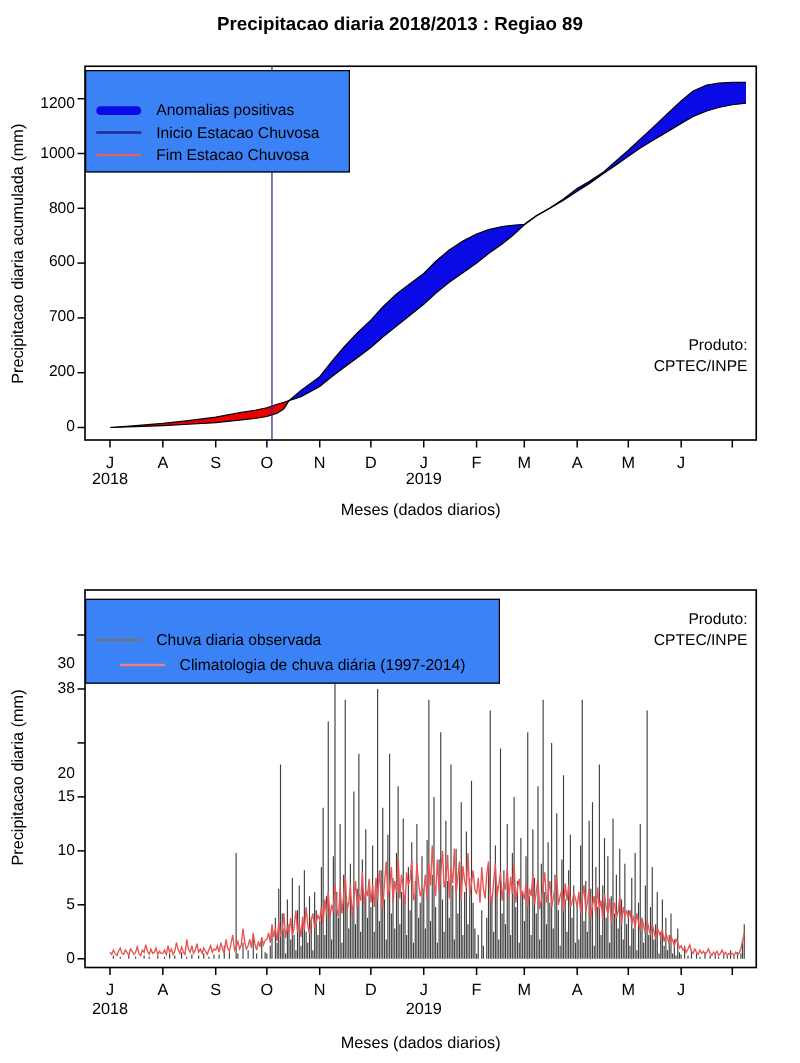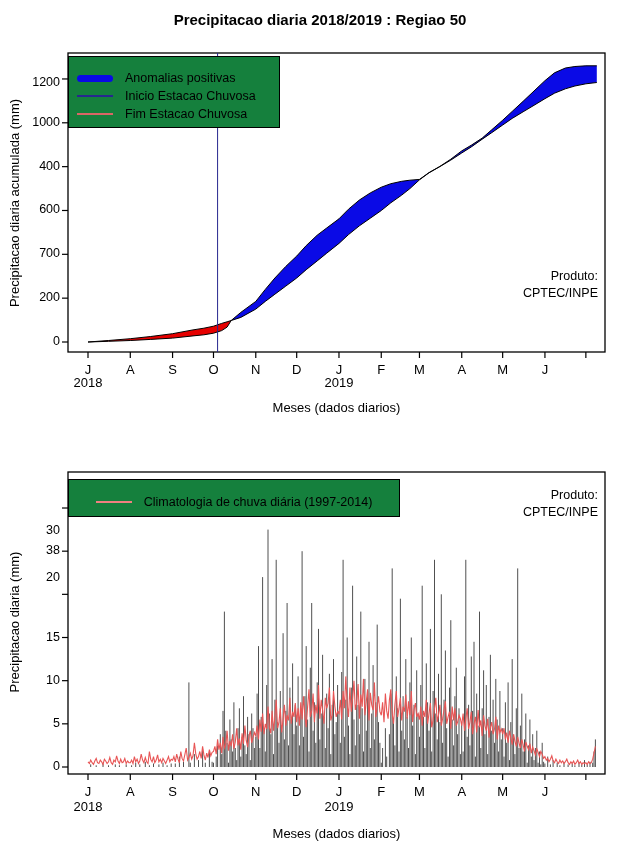--- a/index.html
+++ b/index.html
@@ -8,21 +8,21 @@
     font-family:"Liberation Sans","DejaVu Sans",sans-serif;color:#000;
   }
   #plot-svg{position:absolute;left:0;top:0;}
   .abs{position:absolute;}
   .title{left:0;top:11px;width:640px;text-align:center;font-size:15px;font-weight:bold;}
   .xlab{left:68px;width:537px;text-align:center;font-size:13px;}
   .ylab{white-space:nowrap;font-size:13px;transform:translate(-50%,-50%) rotate(-90deg);}
   .tickY{left:16px;width:44px;text-align:right;font-size:12.5px;}
   .tickX{width:22px;text-align:center;font-size:13px;}
   .year{width:48px;text-align:center;font-size:13px;}
-  .legend{background:#15803d;border:1.5px solid #000;box-sizing:border-box;padding:12px 8px 4px 8px;}
+  .legend{background:#3b82f6;border:1.5px solid #000;box-sizing:border-box;padding:22px 8px 4px 8px;}
   .legend-row{display:flex;align-items:center;height:18px;}
   .legend-sample{width:36px;margin-right:12px;flex:0 0 36px;display:flex;align-items:center;justify-content:center;}
   .sample-thick{width:36px;height:7px;border-radius:4px;}
   .sample-thin{width:36px;height:2px;}
   .legend-label{font-size:12.5px;white-space:nowrap;}
   .produto{text-align:right;font-size:12.5px;line-height:17px;}
 </style>
 </head>
 <body>
 
@@ -72,21 +72,21 @@
       <line x1="381.26000000000005" y1="774" x2="381.26000000000005" y2="780" stroke="#000" stroke-width="1.2"></line>
       <line x1="419.452" y1="774" x2="419.452" y2="780" stroke="#000" stroke-width="1.2"></line>
       <line x1="461.73600000000005" y1="774" x2="461.73600000000005" y2="780" stroke="#000" stroke-width="1.2"></line>
       <line x1="502.656" y1="774" x2="502.656" y2="780" stroke="#000" stroke-width="1.2"></line>
       <line x1="544.94" y1="774" x2="544.94" y2="780" stroke="#000" stroke-width="1.2"></line>
       <line x1="585.86" y1="774" x2="585.86" y2="780" stroke="#000" stroke-width="1.2"></line>
       <path d="M90.7,767 L90.7,764.4 M96.2,767 L96.2,765.3 M103.0,767 L103.0,763.5 M108.5,767 L108.5,765.3 M115.3,767 L115.3,764.4 M119.4,767 L119.4,765.3 M126.2,767 L126.2,764.4 M131.6,767 L131.6,765.3 M135.7,767 L135.7,762.7 M139.8,767 L139.8,764.4 M145.3,767 L145.3,761.8 M149.4,767 L149.4,765.3 M153.5,767 L153.5,763.5 M158.9,767 L158.9,764.4 M163.0,767 L163.0,762.7 M167.1,767 L167.1,765.3 M171.2,767 L171.2,763.5 M175.3,767 L175.3,763.5 M179.4,767 L179.4,756.6 M183.5,767 L183.5,761.8 M188.9,767 L188.9,682.4 M190.3,767 L190.3,762.7 M194.4,767 L194.4,754.1 M198.5,767 L198.5,760.1 M202.6,767 L202.6,748.9 M205.3,767 L205.3,762.7 M209.4,767 L209.4,751.5 M212.1,767 L212.1,761.8 M213.5,767 L213.5,762.7 M216.2,767 L216.2,756.6 M217.6,767 L217.6,745.4 M220.3,767 L220.3,734.2 M221.7,767 L221.7,754.1 M223.0,767 L223.0,710.9 M224.4,767 L224.4,611.6 M225.8,767 L225.8,730.7 M227.1,767 L227.1,742.8 M228.5,767 L228.5,762.7 M229.9,767 L229.9,719.5 M231.2,767 L231.2,739.4 M232.6,767 L232.6,751.5 M233.9,767 L233.9,702.3 M235.3,767 L235.3,748.0 M236.7,767 L236.7,760.1 M238.0,767 L238.0,728.2 M239.4,767 L239.4,708.3 M240.8,767 L240.8,756.6 M242.1,767 L242.1,736.8 M243.5,767 L243.5,696.2 M244.9,767 L244.9,745.4 M246.2,767 L246.2,754.1 M247.6,767 L247.6,716.9 M249.0,767 L249.0,734.2 M250.3,767 L250.3,760.1 M251.7,767 L251.7,713.5 M253.0,767 L253.0,728.2 M254.4,767 L254.4,748.0 M255.8,767 L255.8,736.8 M257.1,767 L257.1,693.6 M258.5,767 L258.5,646.1 M259.9,767 L259.9,748.0 M261.2,767 L261.2,716.9 M262.6,767 L262.6,577.1 M264.0,767 L264.0,728.2 M265.3,767 L265.3,751.5 M266.7,767 L266.7,685.0 M268.0,767 L268.0,529.6 M269.4,767 L269.4,713.5 M270.8,767 L270.8,734.2 M272.1,767 L272.1,659.1 M273.5,767 L273.5,754.1 M274.9,767 L274.9,699.7 M276.2,767 L276.2,559.8 M277.6,767 L277.6,722.1 M279.0,767 L279.0,742.8 M280.3,767 L280.3,691.0 M281.7,767 L281.7,730.7 M283.1,767 L283.1,633.2 M284.4,767 L284.4,739.4 M285.8,767 L285.8,710.9 M287.1,767 L287.1,603.0 M288.5,767 L288.5,745.4 M289.9,767 L289.9,687.6 M291.2,767 L291.2,719.5 M292.6,767 L292.6,663.4 M294.0,767 L294.0,734.2 M295.3,767 L295.3,704.8 M296.7,767 L296.7,725.6 M298.1,767 L298.1,676.4 M299.4,767 L299.4,745.4 M300.8,767 L300.8,708.3 M302.1,767 L302.1,551.2 M303.5,767 L303.5,736.8 M304.9,767 L304.9,696.2 M306.2,767 L306.2,646.1 M307.6,767 L307.6,719.5 M309.0,767 L309.0,751.5 M310.3,767 L310.3,667.7 M311.7,767 L311.7,603.0 M313.1,767 L313.1,730.7 M314.4,767 L314.4,702.3 M315.8,767 L315.8,742.8 M317.2,767 L317.2,682.4 M318.5,767 L318.5,628.9 M319.9,767 L319.9,739.4 M321.2,767 L321.2,713.5 M322.6,767 L322.6,654.8 M324.0,767 L324.0,716.9 M325.3,767 L325.3,748.0 M326.7,767 L326.7,693.6 M328.1,767 L328.1,728.2 M329.4,767 L329.4,673.8 M330.8,767 L330.8,754.1 M332.2,767 L332.2,704.8 M333.5,767 L333.5,659.1 M334.9,767 L334.9,734.2 M336.2,767 L336.2,722.1 M337.6,767 L337.6,685.0 M339.0,767 L339.0,710.9 M340.3,767 L340.3,742.8 M341.7,767 L341.7,672.0 M343.1,767 L343.1,559.8 M344.4,767 L344.4,736.8 M345.8,767 L345.8,699.7 M347.2,767 L347.2,637.5 M348.5,767 L348.5,725.6 M349.9,767 L349.9,754.1 M351.3,767 L351.3,687.6 M352.6,767 L352.6,585.7 M354.0,767 L354.0,719.5 M355.3,767 L355.3,745.4 M356.7,767 L356.7,656.5 M358.1,767 L358.1,704.8 M359.4,767 L359.4,734.2 M360.8,767 L360.8,611.6 M362.2,767 L362.2,708.3 M363.5,767 L363.5,751.5 M364.9,767 L364.9,678.9 M366.3,767 L366.3,730.7 M367.6,767 L367.6,691.0 M369.0,767 L369.0,641.8 M370.3,767 L370.3,748.0 M371.7,767 L371.7,713.5 M373.1,767 L373.1,665.1 M374.4,767 L374.4,739.4 M375.8,767 L375.8,702.3 M377.2,767 L377.2,624.6 M378.5,767 L378.5,722.1 M379.9,767 L379.9,742.8 M381.3,767 L381.3,762.7 M382.6,767 L382.6,748.0 M385.4,767 L385.4,728.2 M386.7,767 L386.7,756.6 M389.4,767 L389.4,734.2 M390.8,767 L390.8,693.6 M392.2,767 L392.2,568.4 M393.5,767 L393.5,722.1 M394.9,767 L394.9,745.4 M396.3,767 L396.3,676.4 M397.6,767 L397.6,708.3 M399.0,767 L399.0,751.5 M400.4,767 L400.4,598.7 M401.7,767 L401.7,730.7 M403.1,767 L403.1,696.2 M404.4,767 L404.4,739.4 M405.8,767 L405.8,659.1 M407.2,767 L407.2,716.9 M408.5,767 L408.5,748.0 M409.9,767 L409.9,682.4 M411.3,767 L411.3,637.5 M412.6,767 L412.6,725.6 M414.0,767 L414.0,704.8 M415.4,767 L415.4,754.1 M416.7,767 L416.7,670.3 M418.1,767 L418.1,713.5 M419.5,767 L419.5,736.8 M420.8,767 L420.8,685.0 M422.2,767 L422.2,585.7 M423.5,767 L423.5,716.9 M424.9,767 L424.9,748.0 M426.3,767 L426.3,663.4 M427.6,767 L427.6,702.3 M429.0,767 L429.0,730.7 M430.4,767 L430.4,628.9 M431.7,767 L431.7,751.5 M433.1,767 L433.1,691.0 M434.5,767 L434.5,559.8 M435.8,767 L435.8,713.5 M437.2,767 L437.2,739.4 M438.5,767 L438.5,673.8 M439.9,767 L439.9,722.1 M441.3,767 L441.3,594.3 M442.6,767 L442.6,742.8 M444.0,767 L444.0,699.7 M445.4,767 L445.4,650.5 M446.7,767 L446.7,728.2 M448.1,767 L448.1,756.6 M449.5,767 L449.5,687.6 M450.8,767 L450.8,620.2 M452.2,767 L452.2,719.5 M453.6,767 L453.6,745.4 M454.9,767 L454.9,696.2 M456.3,767 L456.3,667.7 M457.6,767 L457.6,734.2 M459.0,767 L459.0,708.3 M460.4,767 L460.4,754.1 M461.7,767 L461.7,722.1 M463.1,767 L463.1,751.5 M464.5,767 L464.5,676.4 M465.8,767 L465.8,559.8 M467.2,767 L467.2,736.8 M468.6,767 L468.6,704.8 M469.9,767 L469.9,745.4 M471.3,767 L471.3,656.5 M472.6,767 L472.6,710.9 M474.0,767 L474.0,641.8 M475.4,767 L475.4,756.6 M476.7,767 L476.7,693.6 M478.1,767 L478.1,725.6 M479.5,767 L479.5,611.6 M480.8,767 L480.8,748.0 M482.2,767 L482.2,708.3 M483.6,767 L483.6,670.3 M484.9,767 L484.9,734.2 M486.3,767 L486.3,685.0 M487.7,767 L487.7,754.1 M489.0,767 L489.0,716.9 M490.4,767 L490.4,654.8 M491.7,767 L491.7,730.7 M493.1,767 L493.1,699.7 M494.5,767 L494.5,742.8 M495.8,767 L495.8,678.9 M497.2,767 L497.2,719.5 M498.6,767 L498.6,751.5 M499.9,767 L499.9,691.0 M501.3,767 L501.3,739.4 M502.7,767 L502.7,728.2 M504.0,767 L504.0,756.6 M505.4,767 L505.4,702.3 M506.7,767 L506.7,742.8 M508.1,767 L508.1,682.4 M509.5,767 L509.5,760.1 M510.8,767 L510.8,722.1 M512.2,767 L512.2,659.1 M513.6,767 L513.6,736.8 M514.9,767 L514.9,754.1 M516.3,767 L516.3,708.3 M517.7,767 L517.7,568.4 M519.0,767 L519.0,748.0 M520.4,767 L520.4,725.6 M521.8,767 L521.8,693.6 M523.1,767 L523.1,751.5 M524.5,767 L524.5,739.4 M525.8,767 L525.8,713.5 M527.2,767 L527.2,762.7 M528.6,767 L528.6,745.4 M529.9,767 L529.9,719.5 M531.3,767 L531.3,756.6 M532.7,767 L532.7,734.2 M534.0,767 L534.0,760.1 M535.4,767 L535.4,748.0 M536.8,767 L536.8,730.7 M538.1,767 L538.1,762.7 M539.5,767 L539.5,751.5 M540.8,767 L540.8,764.4 M542.2,767 L542.2,742.8 M543.6,767 L543.6,761.8 M544.9,767 L544.9,763.5 M547.7,767 L547.7,756.6 M550.4,767 L550.4,764.4 M553.1,767 L553.1,760.1 M557.2,767 L557.2,762.7 M559.9,767 L559.9,765.3 M564.0,767 L564.0,761.8 M568.1,767 L568.1,764.4 M572.2,767 L572.2,763.5 M574.9,767 L574.9,765.3 M579.0,767 L579.0,762.7 M581.8,767 L581.8,764.4 M584.5,767 L584.5,760.1 M587.2,767 L587.2,764.4 M590.0,767 L590.0,761.8 M592.7,767 L592.7,762.7 M594.0,767 L594.0,751.5 M595.4,767 L595.4,739.4 " fill="none" stroke="#3c3c3c" stroke-width="0.9"></path>
       <path d="M88.0,761.8 L89.4,763.5 L90.7,760.1 L92.1,762.7 L93.5,764.4 L94.8,761.0 L96.2,758.4 L97.5,762.7 L98.9,763.5 L100.3,760.1 L101.6,761.8 L103.0,764.4 L104.4,759.2 L105.7,761.0 L107.1,763.5 L108.5,761.8 L109.8,757.5 L111.2,762.7 L112.6,764.4 L113.9,760.1 L115.3,761.8 L116.6,755.8 L118.0,761.0 L119.4,763.5 L120.7,759.2 L122.1,762.7 L123.5,761.8 L124.8,758.4 L126.2,763.5 L127.6,761.0 L128.9,762.7 L130.3,762.7 L131.6,760.1 L133.0,763.5 L134.4,756.6 L135.7,761.8 L137.1,759.2 L138.5,763.5 L139.8,761.0 L141.2,754.1 L142.6,760.1 L143.9,762.7 L145.3,757.5 L146.7,761.8 L148.0,763.5 L149.4,751.5 L150.7,759.2 L152.1,761.8 L153.5,756.6 L154.8,762.7 L156.2,760.1 L157.6,754.9 L158.9,761.8 L160.3,759.2 L161.7,762.7 L163.0,758.4 L164.4,761.0 L165.7,763.5 L167.1,760.1 L168.5,756.6 L169.8,761.8 L171.2,759.2 L172.6,760.1 L173.9,756.6 L175.3,761.8 L176.7,754.1 L178.0,759.2 L179.4,762.7 L180.8,751.5 L182.1,758.4 L183.5,761.0 L184.8,754.9 L186.2,748.0 L187.6,760.1 L188.9,757.5 L190.3,753.2 L191.7,759.2 L193.0,755.8 L194.4,742.8 L195.8,754.1 L197.1,759.2 L198.5,756.6 L199.8,751.5 L201.2,758.4 L202.6,746.3 L203.9,754.9 L205.3,760.1 L206.7,753.2 L208.0,757.5 L209.4,749.7 L210.8,755.8 L212.1,752.3 L213.5,751.5 L214.9,746.3 L216.2,754.1 L217.6,739.4 L218.9,749.7 L220.3,742.8 L221.7,753.2 L223.0,736.8 L224.4,748.0 L225.8,744.6 L227.1,730.7 L228.5,750.6 L229.9,741.1 L231.2,746.3 L232.6,734.2 L233.9,748.9 L235.3,742.0 L236.7,728.2 L238.0,745.4 L239.4,738.5 L240.8,749.7 L242.1,733.3 L243.5,743.7 L244.9,725.6 L246.2,740.2 L247.6,747.1 L249.0,735.9 L250.3,730.7 L251.7,742.8 L253.0,737.6 L254.4,732.5 L255.8,735.9 L257.1,725.6 L258.5,739.4 L259.9,719.5 L261.2,731.6 L262.6,713.5 L264.0,734.2 L265.3,723.8 L266.7,729.0 L268.0,706.6 L269.4,727.3 L270.8,733.3 L272.1,710.9 L273.5,730.7 L274.9,716.9 L276.2,699.7 L277.6,728.2 L279.0,722.1 L280.3,708.3 L281.7,732.5 L283.1,718.7 L284.4,704.8 L285.8,725.6 L287.1,715.2 L288.5,720.4 L289.9,697.9 L291.2,723.8 L292.6,711.7 L294.0,716.9 L295.3,703.1 L296.7,722.1 L298.1,708.3 L299.4,725.6 L300.8,702.3 L302.1,719.5 L303.5,696.2 L304.9,715.2 L306.2,727.3 L307.6,706.6 L309.0,689.3 L310.3,716.9 L311.7,710.9 L313.1,693.6 L314.4,722.1 L315.8,704.8 L317.2,713.5 L318.5,685.0 L319.9,718.7 L321.2,699.7 L322.6,710.0 L324.0,723.8 L325.3,697.9 L326.7,708.3 L328.1,703.1 L329.4,687.6 L330.8,720.4 L332.2,715.2 L333.5,691.0 L334.9,706.6 L336.2,716.9 L337.6,711.7 L339.0,713.5 L340.3,699.7 L341.7,719.5 L343.1,691.0 L344.4,708.3 L345.8,676.4 L347.2,704.8 L348.5,716.9 L349.9,687.6 L351.3,711.7 L352.6,697.9 L354.0,680.7 L355.3,710.0 L356.7,703.1 L358.1,684.1 L359.4,718.7 L360.8,694.5 L362.2,706.6 L363.5,678.9 L364.9,715.2 L366.3,701.4 L367.6,689.3 L369.0,720.4 L370.3,692.8 L371.7,704.8 L373.1,710.0 L374.4,682.4 L375.8,716.9 L377.2,706.6 L378.5,696.2 L379.9,711.7 L381.3,715.2 L382.6,702.3 L384.0,722.1 L385.4,693.6 L386.7,710.9 L388.1,718.7 L389.4,699.7 L390.8,689.3 L392.2,713.5 L393.5,723.8 L394.9,704.8 L396.3,691.0 L397.6,716.9 L399.0,708.3 L400.4,697.9 L401.7,720.4 L403.1,706.6 L404.4,711.7 L405.8,694.5 L407.2,718.7 L408.5,701.4 L409.9,715.2 L411.3,691.0 L412.6,722.1 L414.0,710.0 L415.4,703.1 L416.7,716.9 L418.1,713.5 L419.5,719.5 L420.8,706.6 L422.2,725.6 L423.5,710.9 L424.9,716.9 L426.3,699.7 L427.6,723.8 L429.0,713.5 L430.4,703.1 L431.7,727.3 L433.1,720.4 L434.5,708.3 L435.8,697.9 L437.2,722.1 L438.5,715.2 L439.9,704.8 L441.3,725.6 L442.6,718.7 L444.0,710.0 L445.4,701.4 L446.7,723.8 L448.1,716.9 L449.5,711.7 L450.8,729.0 L452.2,706.6 L453.6,720.4 L454.9,708.3 L456.3,725.6 L457.6,722.1 L459.0,715.2 L460.4,718.7 L461.7,725.6 L463.1,713.5 L464.5,730.7 L465.8,718.7 L467.2,708.3 L468.6,729.0 L469.9,722.1 L471.3,711.7 L472.6,734.2 L474.0,723.8 L475.4,716.9 L476.7,732.5 L478.1,710.0 L479.5,727.3 L480.8,720.4 L482.2,735.9 L483.6,715.2 L484.9,725.6 L486.3,730.7 L487.7,718.7 L489.0,737.6 L490.4,727.3 L491.7,722.1 L493.1,734.2 L494.5,729.0 L495.8,716.9 L497.2,739.4 L498.6,725.6 L499.9,732.5 L501.3,729.0 L502.7,734.2 L504.0,728.2 L505.4,739.4 L506.7,732.5 L508.1,742.8 L509.5,730.7 L510.8,737.6 L512.2,744.6 L513.6,734.2 L514.9,741.1 L516.3,746.3 L517.7,736.8 L519.0,742.8 L520.4,748.0 L521.8,739.4 L523.1,744.6 L524.5,751.5 L525.8,742.0 L527.2,746.3 L528.6,749.7 L529.9,743.7 L531.3,753.2 L532.7,747.1 L534.0,750.6 L535.4,754.9 L536.8,748.9 L538.1,752.3 L539.5,756.6 L540.8,751.5 L542.2,754.1 L543.6,758.4 L544.9,756.6 L546.3,760.1 L547.7,758.4 L549.0,761.8 L550.4,759.2 L551.8,755.8 L553.1,761.0 L554.5,762.7 L555.9,759.2 L557.2,761.8 L558.6,763.5 L559.9,760.1 L561.3,762.7 L562.7,761.0 L564.0,763.5 L565.4,761.8 L566.8,759.2 L568.1,762.7 L569.5,764.4 L570.9,761.8 L572.2,763.5 L573.6,761.0 L574.9,764.4 L576.3,762.7 L577.7,760.1 L579.0,763.5 L580.4,761.8 L581.8,764.4 L583.1,762.7 L584.5,763.5 L585.9,762.7 L587.2,764.4 L588.6,761.8 L590.0,763.5 L591.3,762.7 L592.7,759.2 L594.0,753.2 L595.4,746.3" fill="none" stroke="#e85555" stroke-width="1.1"></path>
     </svg>
 
-  <div class="abs title">Precipitacao diaria 2018/2019 : Regiao 50</div>
+  <div class="abs title">Precipitacao diaria 2018/2013 : Regiao 89</div>
 
   <div class="abs ylab" style="left:14px;top:203px;">Precipitacao diaria acumulada (mm)</div>
   <div class="abs xlab" style="top:400px;">Meses (dados diarios)</div>
   <div class="abs year" style="left:64px;top:375px;">2018</div>
   <div class="abs year" style="left:315px;top:375px;">2019</div>
 
   <div class="abs legend" style="left:68px;top:56px;width:212px;">
     <div class="legend-row">
       <span class="legend-sample">
           <span class="sample-thick" id="ls-0-0" style="background: rgb(10, 10, 230);"></span>
@@ -111,58 +111,64 @@
     <div>Produto:</div>
     <div>CPTEC/INPE</div>
   </div>
 
   <div class="abs ylab" style="left:14px;top:622px;">Precipitacao diaria (mm)</div>
   <div class="abs xlab" style="top:826px;">Meses (dados diarios)</div>
   <div class="abs year" style="left:64px;top:799px;">2018</div>
   <div class="abs year" style="left:315px;top:799px;">2019</div>
 
   <div class="abs legend" style="left:68px;top:479px;width:332px;">
+    <div class="legend-row" style="height:20px;">
+      <span class="legend-sample">
+          <span class="sample-thin" id="ls-1-0" style="background: rgb(115, 115, 115);"></span>
+        </span>
+      <span class="legend-label">Chuva diaria observada</span>
+    </div>
     <div class="legend-row" style="height:20px;justify-content:center;">
       <span class="legend-sample">
           <span class="sample-thin" id="ls-1-1" style="background: rgb(240, 128, 128);"></span>
         </span>
       <span class="legend-label">Climatologia de chuva diária (1997-2014)</span>
     </div>
   </div>
 
   <div class="abs produto" style="right:42px;top:487px;">
     <div>Produto:</div>
     <div>CPTEC/INPE</div>
   </div>
 
   <div id="gen-labels">
       <div class="abs tickY" style="left: 16px; top: 334px;">0</div>
       <div class="abs tickY" style="left: 16px; top: 290.16px;">200</div>
       <div class="abs tickY" style="left: 16px; top: 246.32px;">700</div>
       <div class="abs tickY" style="left: 16px; top: 202.48px;">600</div>
-      <div class="abs tickY" style="left: 16px; top: 158.64px;">400</div>
+      <div class="abs tickY" style="left: 16px; top: 158.64px;">800</div>
       <div class="abs tickY" style="left: 16px; top: 114.8px;">1000</div>
       <div class="abs tickY" style="left: 16px; top: 75px;">1200</div>
       <div class="abs tickX" style="left: 77px; top: 362px;">J</div>
       <div class="abs tickX" style="left: 119.284px; top: 362px;">A</div>
       <div class="abs tickX" style="left: 161.568px; top: 362px;">S</div>
       <div class="abs tickX" style="left: 202.488px; top: 362px;">O</div>
       <div class="abs tickX" style="left: 244.772px; top: 362px;">N</div>
       <div class="abs tickX" style="left: 285.692px; top: 362px;">D</div>
       <div class="abs tickX" style="left: 327.976px; top: 362px;">J</div>
       <div class="abs tickX" style="left: 370.26px; top: 362px;">F</div>
       <div class="abs tickX" style="left: 408.452px; top: 362px;">M</div>
       <div class="abs tickX" style="left: 450.736px; top: 362px;">A</div>
       <div class="abs tickX" style="left: 491.656px; top: 362px;">M</div>
       <div class="abs tickX" style="left: 533.94px; top: 362px;">J</div>
       <div class="abs tickY" style="left: 16px; top: 759px;">0</div>
       <div class="abs tickY" style="left: 16px; top: 715.835px;">5</div>
       <div class="abs tickY" style="left: 16px; top: 672.67px;">10</div>
       <div class="abs tickY" style="left: 16px; top: 629.505px;">15</div>
-      <div class="abs tickY" style="left: 16px; top: 570px;">20</div>
+      <div class="abs tickY" style="left: 16px; top: 611px;">20</div>
       <div class="abs tickY" style="left: 16px; top: 543.175px;">38</div>
       <div class="abs tickY" style="left: 16px; top: 500.01px; margin-top: 23px;">30</div>
       <div class="abs tickX" style="left: 77px; top: 784px;">J</div>
       <div class="abs tickX" style="left: 119.284px; top: 784px;">A</div>
       <div class="abs tickX" style="left: 161.568px; top: 784px;">S</div>
       <div class="abs tickX" style="left: 202.488px; top: 784px;">O</div>
       <div class="abs tickX" style="left: 244.772px; top: 784px;">N</div>
       <div class="abs tickX" style="left: 285.692px; top: 784px;">D</div>
       <div class="abs tickX" style="left: 327.976px; top: 784px;">J</div>
       <div class="abs tickX" style="left: 370.26px; top: 784px;">F</div>

